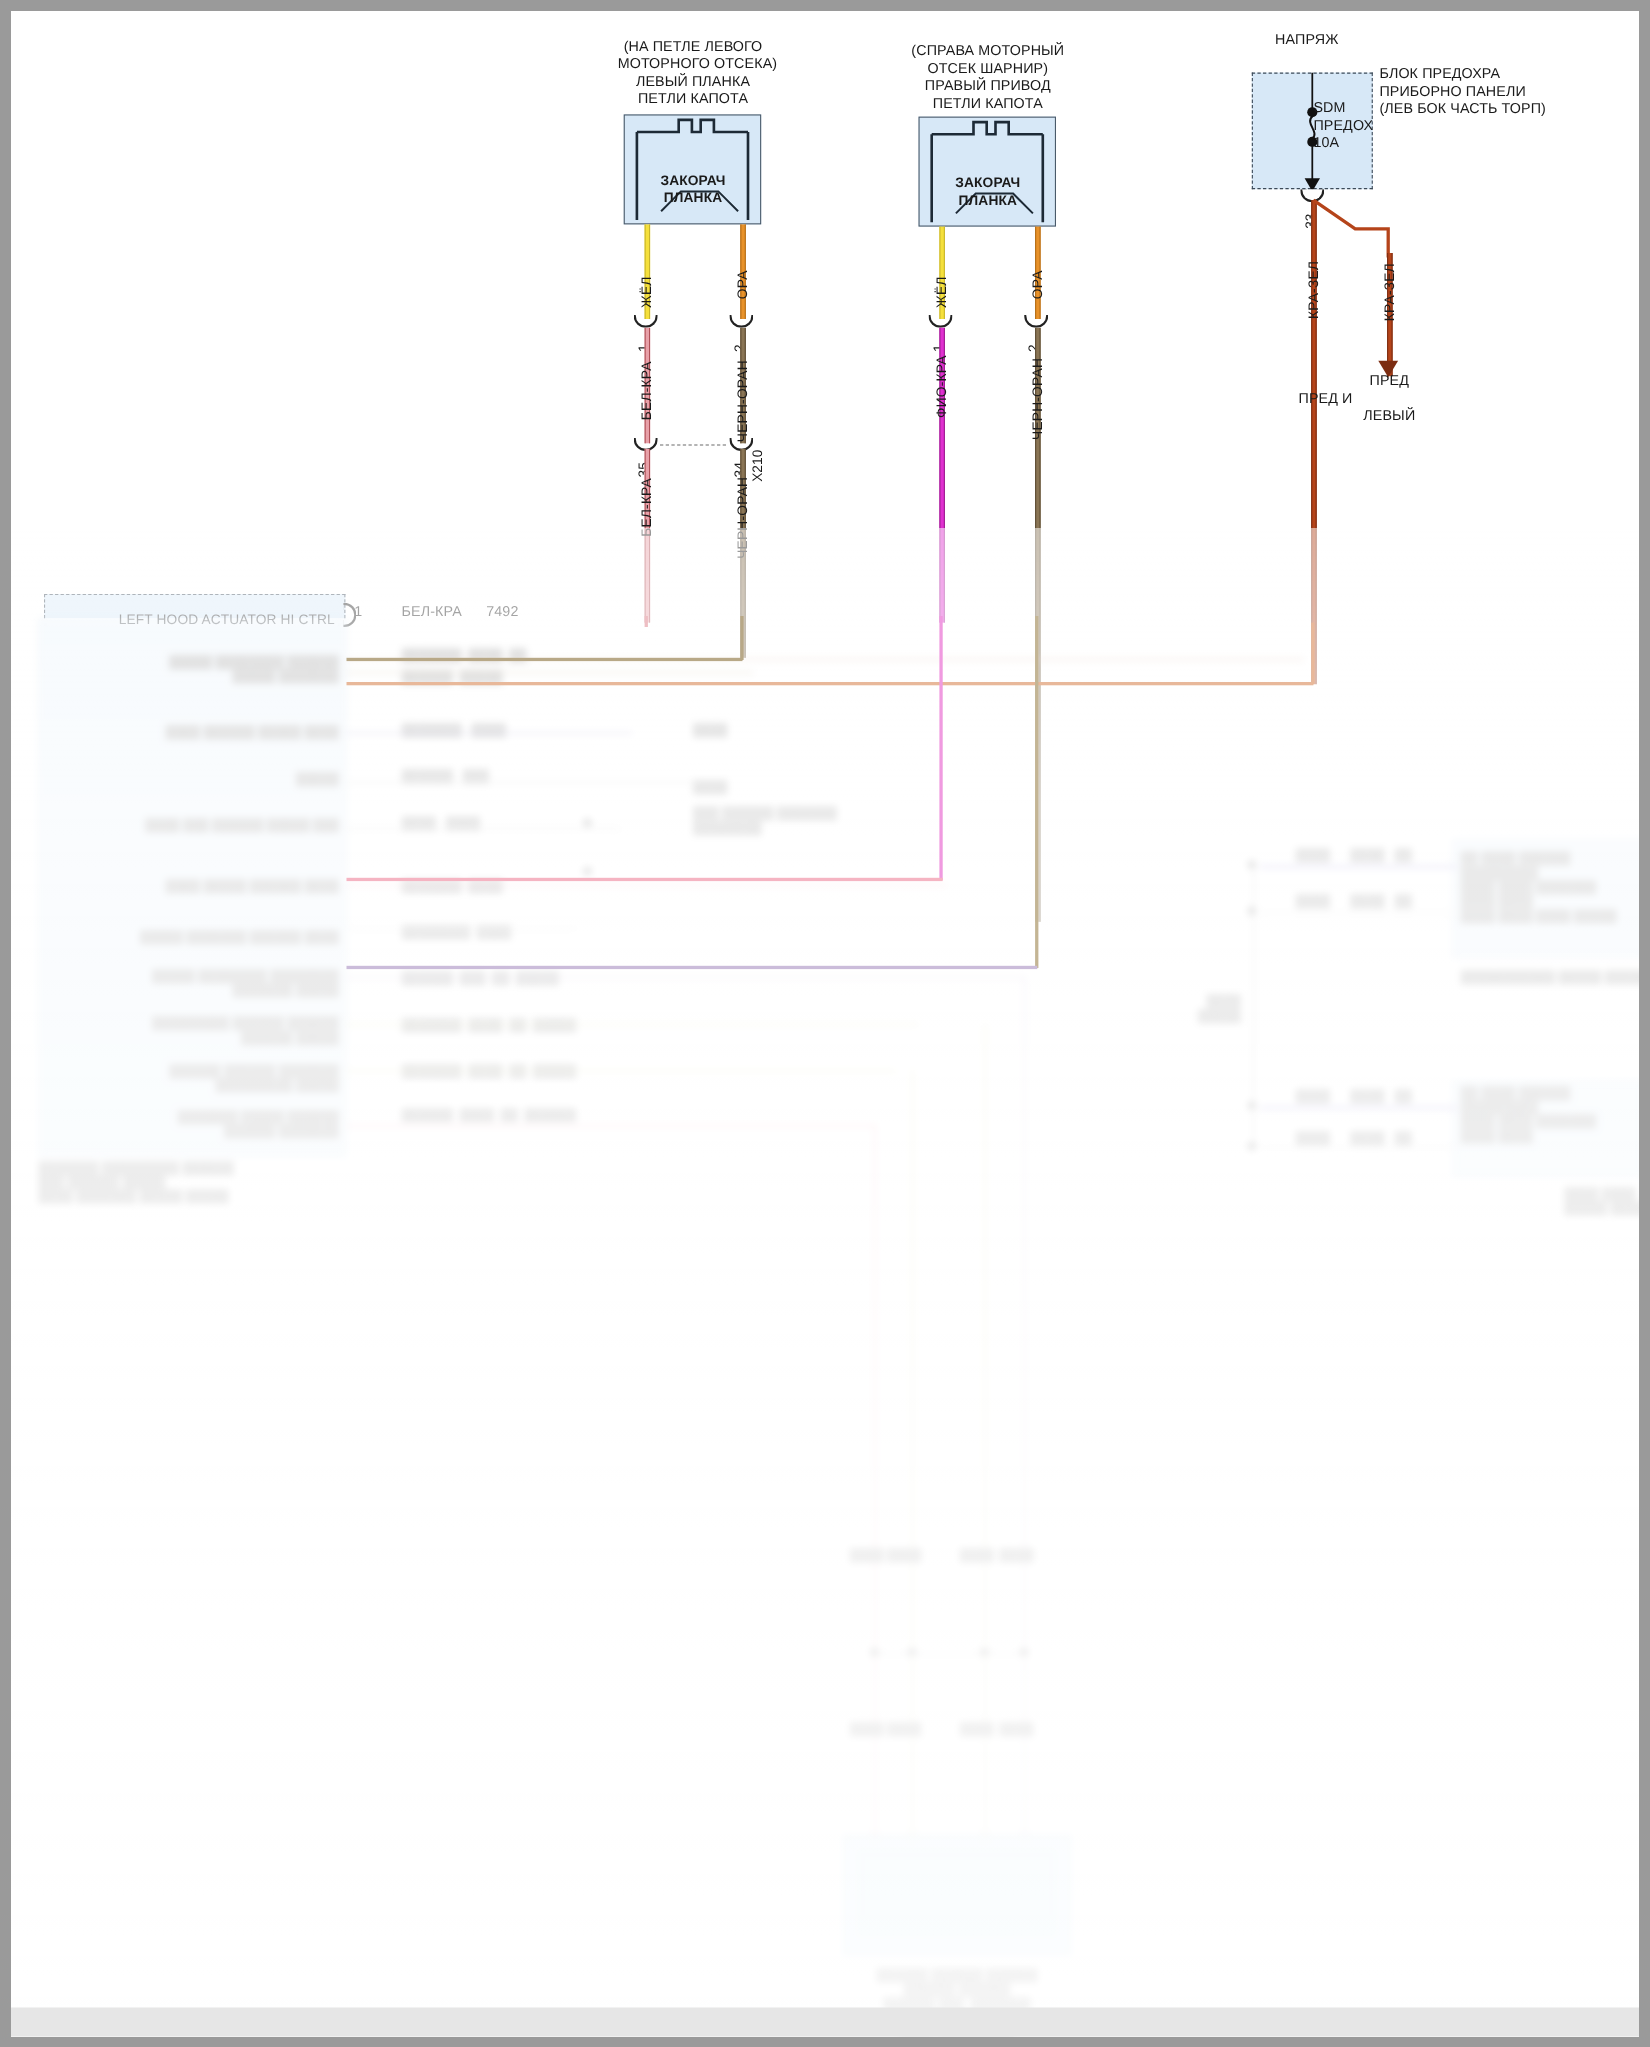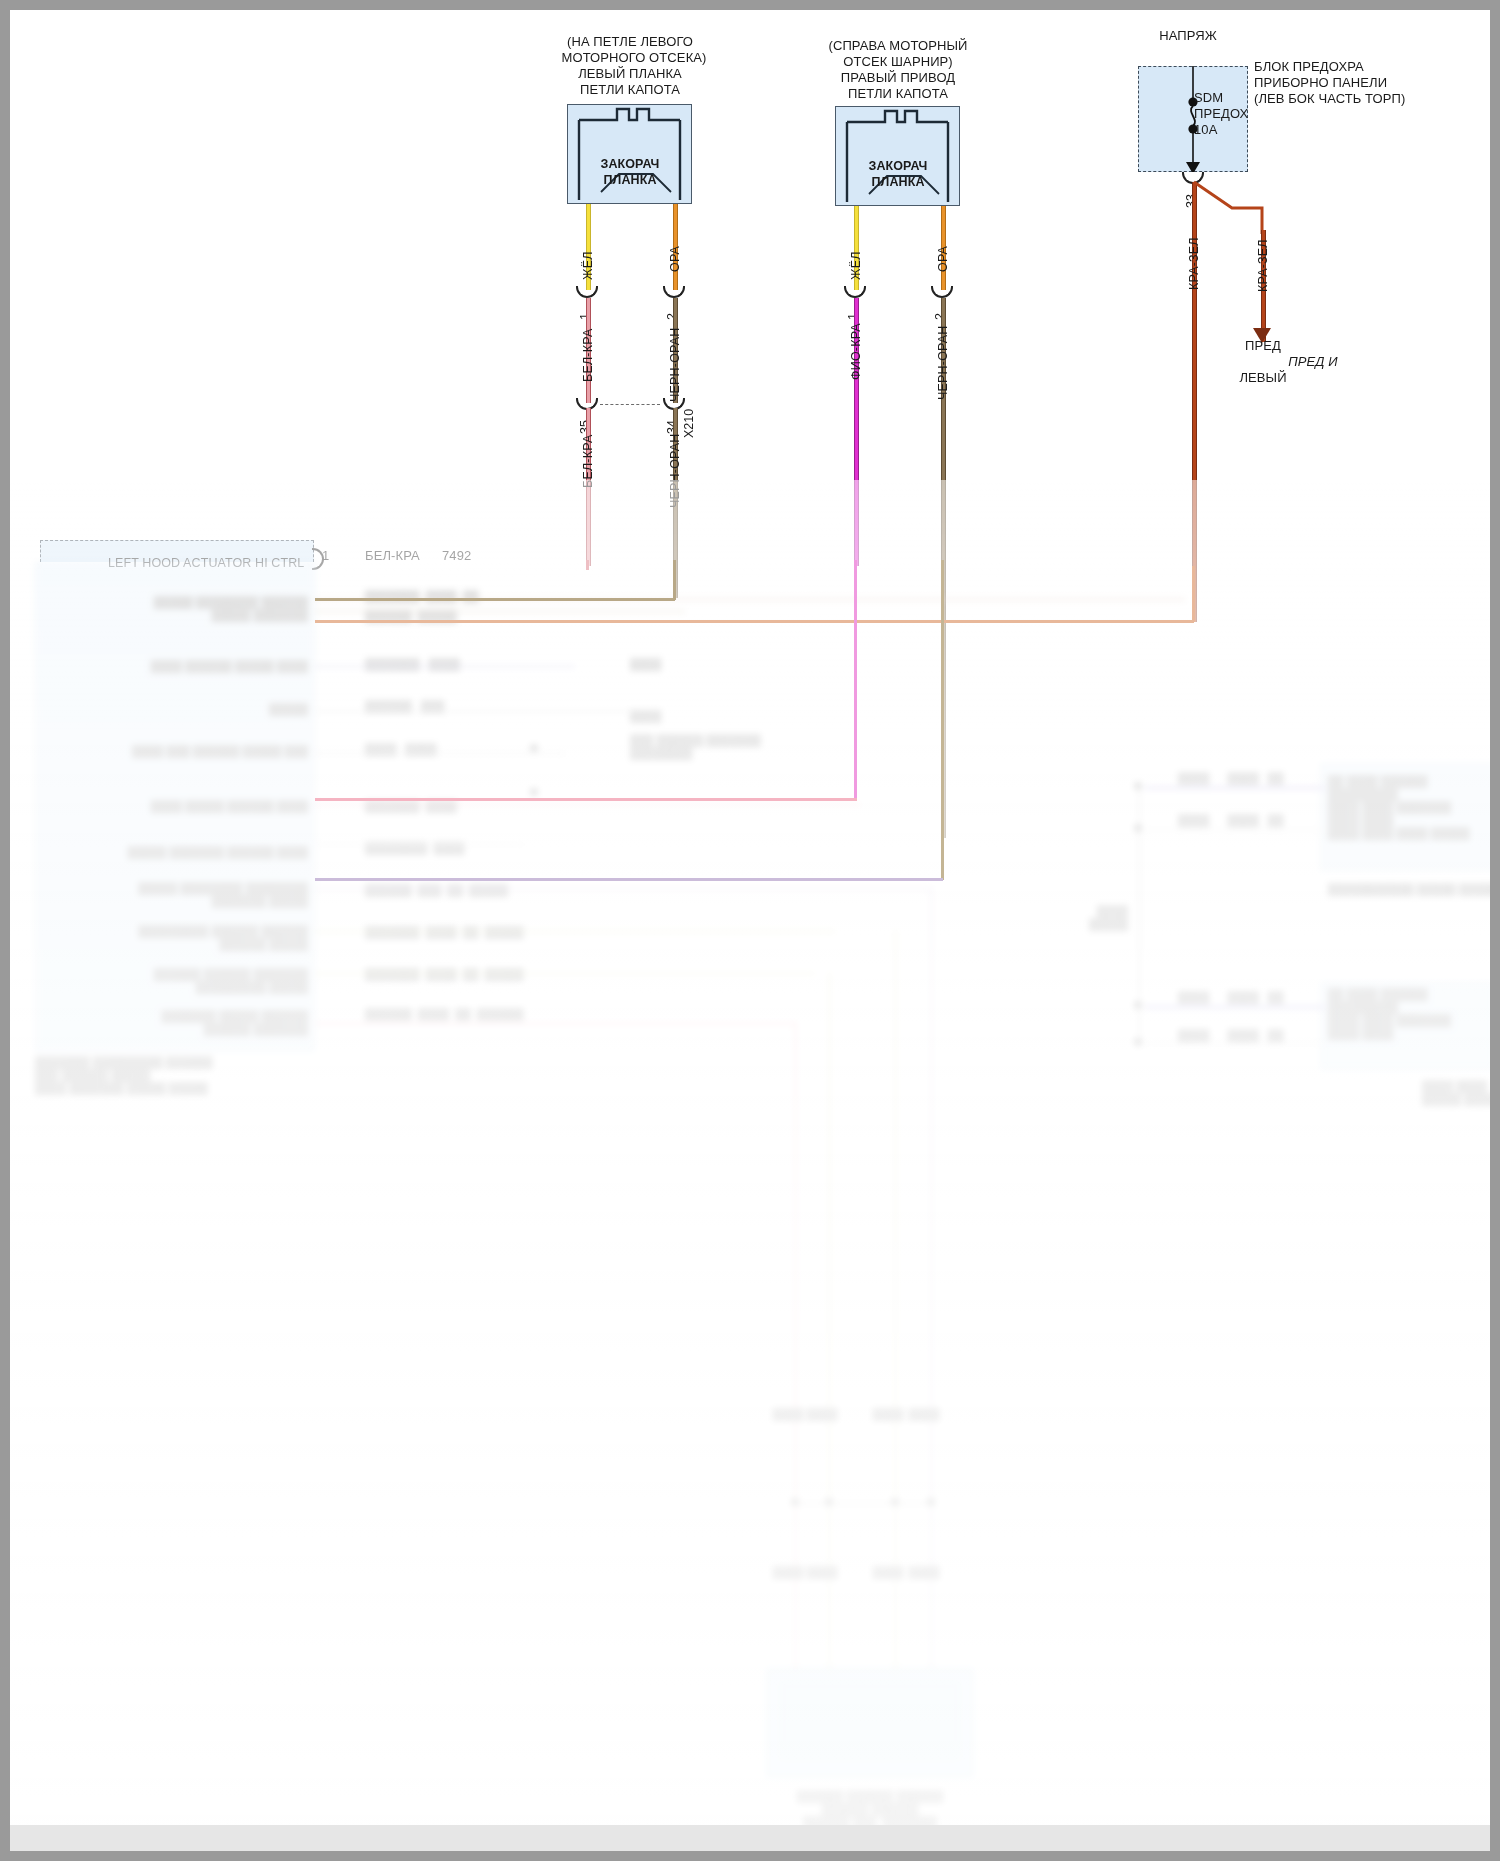--- a/index.html
+++ b/index.html
@@ -217,21 +217,21 @@
   <div class="vw" style="left:1182px;top:172px;height:440px;background:#b5441a;border-left:1px solid #7c2d12;border-right:1px solid #7c2d12;"></div>
   <div class="vlbl" style="left:1177px;top:280px;">КРА-ЗЕЛ</div>
 
   <svg style="position:absolute;left:1178px;top:166px;width:130px;height:60px;" viewBox="0 0 130 60">
     <path d="M6 6 L44 32 L74 32 L74 58" fill="none" stroke="#b5441a" stroke-width="3"></path>
   </svg>
   <div class="vw" style="left:1251px;top:220px;height:112px;background:#b5441a;border-left:1px solid #7c2d12;border-right:1px solid #7c2d12;"></div>
   <div class="vlbl" style="left:1246px;top:282px;">КРА-ЗЕЛ</div>
   <div class="arrow-d brown" style="left:1252px;top:318px;"></div>
   <div class="lbl c" style="left:1253px;top:328px;">ПРЕД</div>
-  <div class="lbl c" style="left:1303px;top:344px;font-style:italic;">ПРЕД И</div>
+  <div class="lbl c" style="left:1195px;top:344px;">ПРЕД И</div>
   <div class="lbl c" style="left:1253px;top:360px;">ЛЕВЫЙ</div>
 
   <div class="box dash" style="left:30px;top:530px;width:274px;height:22px;border-bottom:none;"></div>
   <div class="lbl" style="left:98px;top:546px;font-size:12.5px;">LEFT HOOD ACTUATOR HI CTRL</div>
   <div class="cup" style="left:308px;top:543px;transform:translateX(-50%) rotate(-90deg);"></div>
   <div class="lbl" style="left:312px;top:538px;font-size:13px;">1</div>
   <div class="lbl" style="left:355px;top:538px;font-size:13px;">БЕЛ-КРА</div>
   <div class="lbl" style="left:432px;top:538px;font-size:13px;">7492</div>
 
   <div id="blurlayer">

